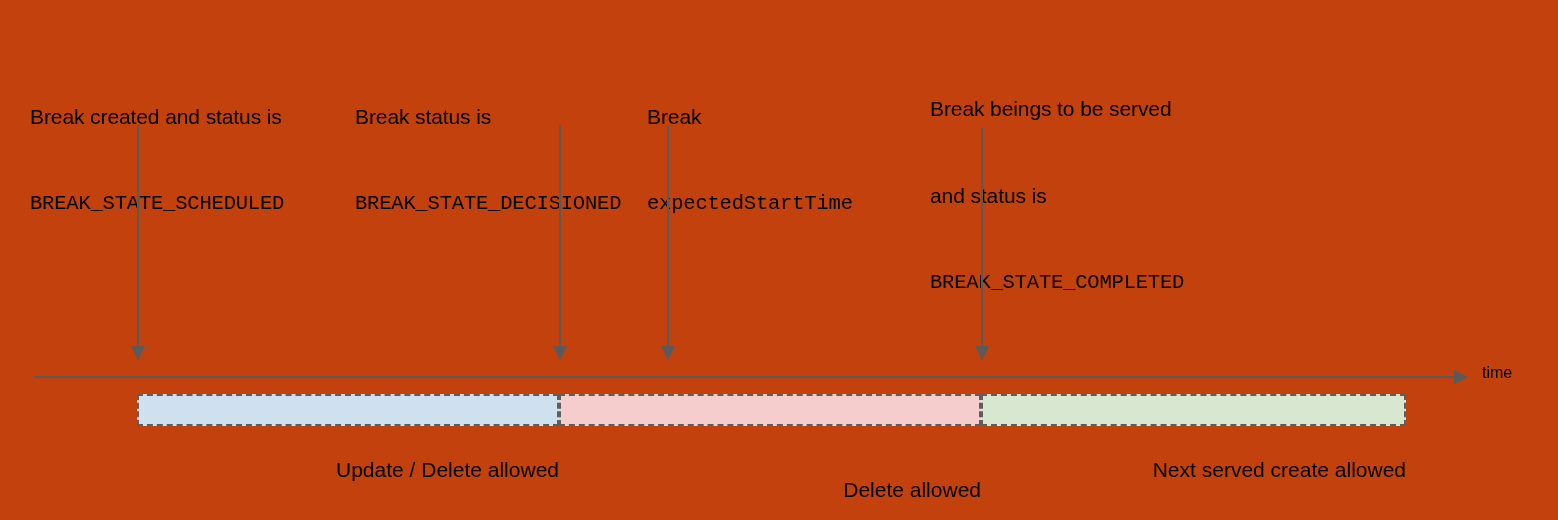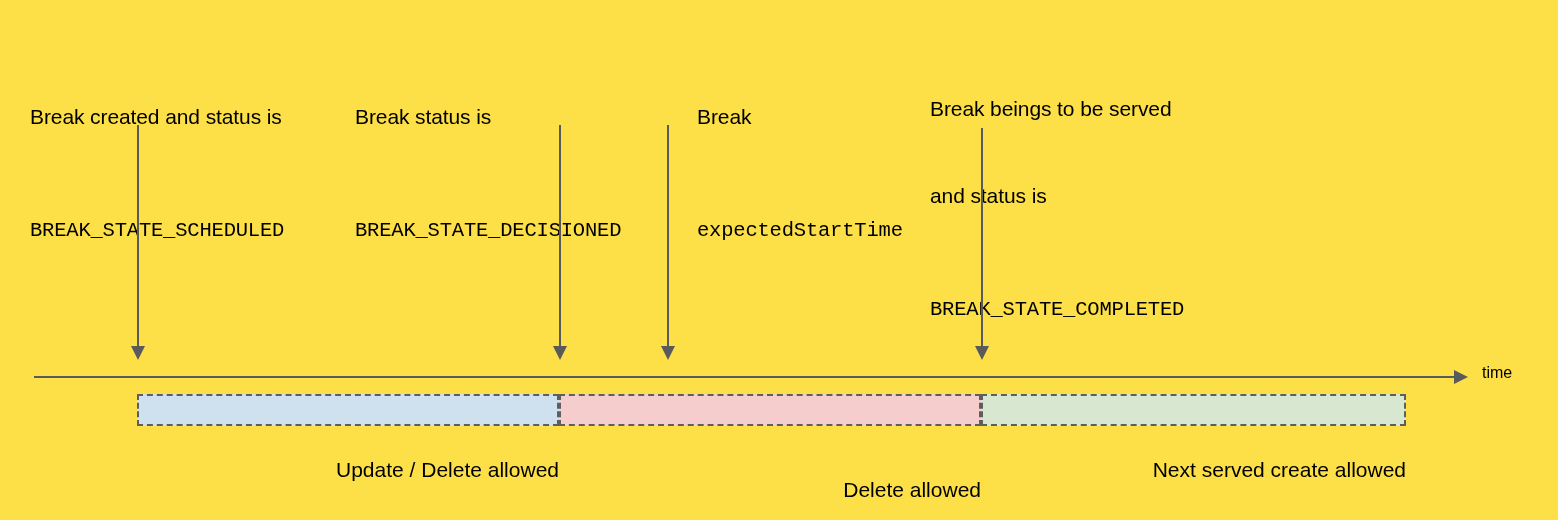--- a/index.html
+++ b/index.html
@@ -4,21 +4,21 @@
 <style>
   html, body {
     margin: 0;
     padding: 0;
     background: #ffffff;
   }
   #canvas {
     position: relative;
     width: 1558px;
     height: 520px;
-    background: #fde047;
+    background: #c2410c;
     font-family: "Liberation Sans", sans-serif;
     color: #000000;
     overflow: hidden;
   }
 
   
   .event-label {
     position: absolute;
     line-height: 29px;
     font-size: 21px;
@@ -26,21 +26,20 @@
   }
   .event-label .plain {
     font-family: "Liberation Sans", sans-serif;
     font-size: 21px;
     letter-spacing: -0.1px;
   }
   .event-label .mono {
     font-family: "Liberation Mono", monospace;
     font-size: 20.5px;
     letter-spacing: -0.2px;
-    margin-top: 27px;
   }
 
   
   .v-arrow {
     position: absolute;
     width: 16px;
   }
   .v-arrow .shaft {
     position: absolute;
     left: 7px;
@@ -121,21 +120,21 @@
   <div class="event-label" style="left:30px; top:44px;">
     <div class="plain">Break created and status is</div>
     <div class="mono">BREAK_STATE_SCHEDULED</div>
   </div>
 
   <div class="event-label" style="left:355px; top:44px;">
     <div class="plain">Break status is</div>
     <div class="mono">BREAK_STATE_DECISIONED</div>
   </div>
 
-  <div class="event-label" style="left:697px; top:44px;">
+  <div class="event-label" style="left:647px; top:44px;">
     <div class="plain">Break</div>
     <div class="mono">expectedStartTime</div>
   </div>
 
   <div class="event-label" style="left:930px; top:36px;">
     <div class="plain">Break beings to be served</div>
     <div class="plain">and status is</div>
     <div class="mono">BREAK_STATE_COMPLETED</div>
   </div>
 

